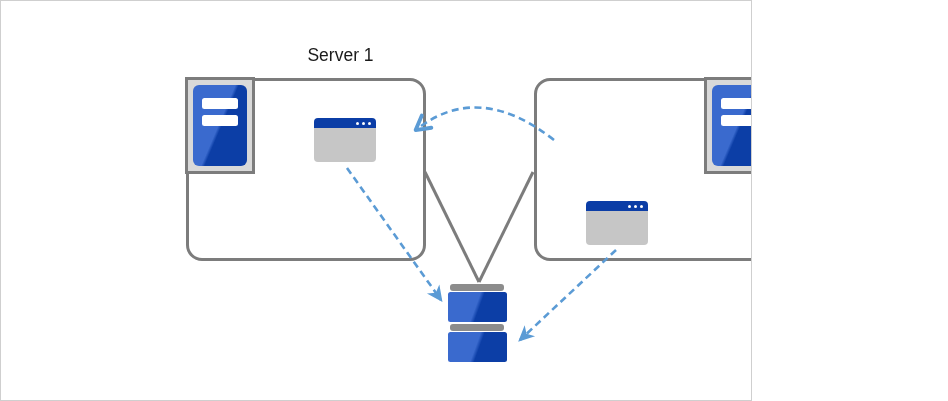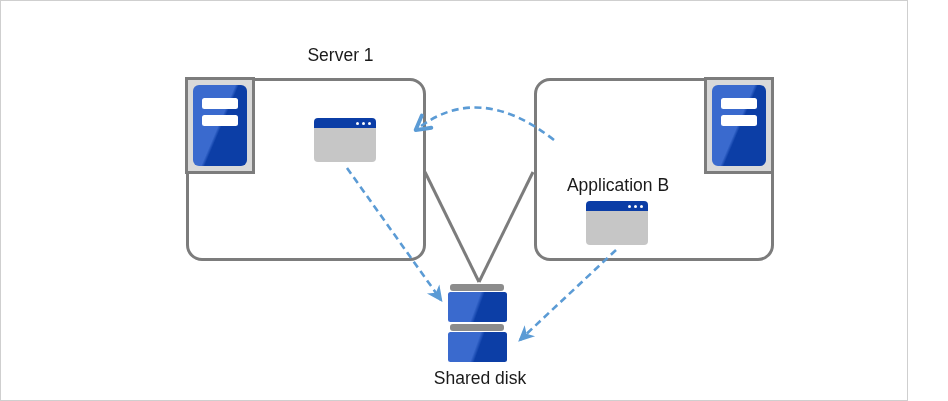--- a/index.html
+++ b/index.html
@@ -1,18 +1,18 @@
 <!DOCTYPE html>
 <html><head>
 <meta charset="utf-8">
 <style>
   html, body { margin: 0; padding: 0; background: #ffffff; }
   .stage {
     position: relative;
-    width: 908px;
+    width: 752px;
     height: 401px;
     background: #ffffff;
     border: 1px solid #cfcfcf;
     box-sizing: border-box;
     font-family: "Liberation Sans", "DejaVu Sans", sans-serif;
     overflow: hidden;
   }
   .lbl {
     position: absolute;
     color: #1a1a1a;
@@ -134,40 +134,38 @@
     <div class="app-body"></div>
   </div>
 
   <div class="server-box" style="left:533px;"></div>
   <div class="server-icon-wrap" style="left:703px;">
     <div class="server-tower">
       <div class="server-slot slot1"></div>
       <div class="server-slot slot2"></div>
     </div>
   </div>
-  <div class="lbl" style="left:537px; top:174px; width:160px;">Application B</div>
   <div class="app-icon" style="left:585px; top:200px;">
     <div class="app-titlebar">
       <div class="app-dots">
           <i></i>
           <i></i>
           <i></i>
         </div>
     </div>
     <div class="app-body"></div>
   </div>
 
 
   <div class="disk" style="left:447px; top:283px; width:59px; height:78px;">
     <div class="disk-bar" style="top:0;"></div>
     <div class="disk-block" style="top:8px;"></div>
     <div class="disk-bar" style="top:40px;"></div>
     <div class="disk-block" style="top:48px;"></div>
   </div>
-  <div class="lbl" style="left:399px; top:367px; width:160px;">Shared disk</div>
 
   <svg class="connections" width="948" height="401" viewBox="0 0 948 401">
     <defs>
       <marker id="arrowFilled" viewBox="0 0 10 10" refX="8.5" refY="5" markerWidth="6.5" markerHeight="6.5" orient="auto">
         <path d="M0.5,0.5 L10,5 L0.5,9.5 L3.2,5 Z" fill="#5B9BD5"></path>
       </marker>
       <marker id="arrowOpen" viewBox="0 0 12 12" refX="9" refY="6" markerWidth="8" markerHeight="8" orient="auto">
         <path d="M2,1.5 L10,6 L2,10.5" fill="none" stroke="#5B9BD5" stroke-width="2.2" stroke-linecap="round" stroke-linejoin="round"></path>
       </marker>
     </defs>

